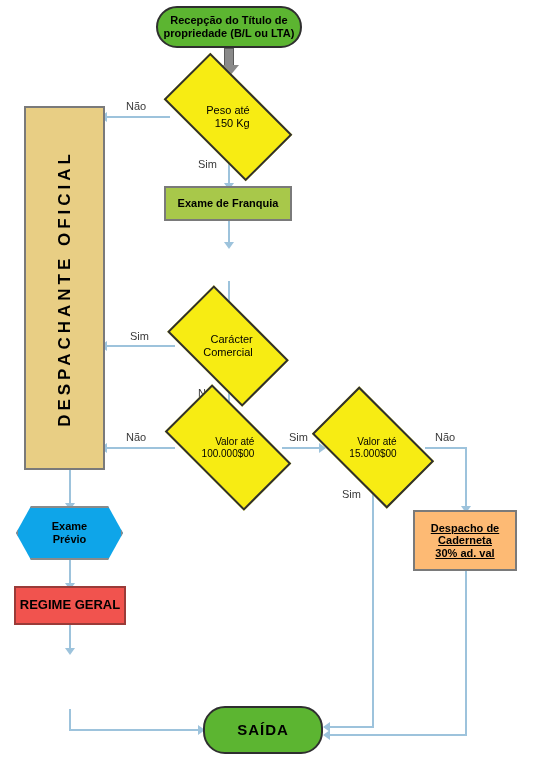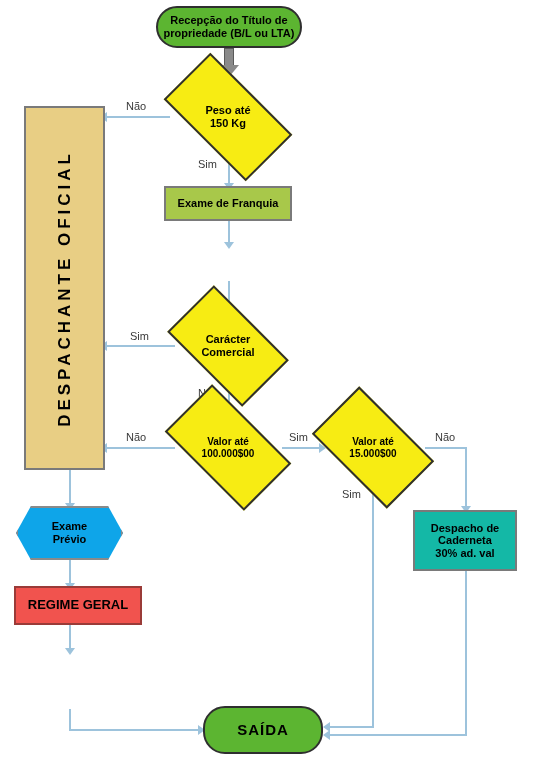--- a/index.html
+++ b/index.html
@@ -43,40 +43,41 @@
 
   
   .box {
     border: 2px solid #7a7a7a;
     color: #000;
     font-weight: bold;
   }
   .box.green  { background: #A8C84A; }
   .box.blue   { background: #ADDCEE; }
   .box.red    { background: #F1534E; border-color: #9a3b38; }
-  .box.gray   { background: #14b8a6; }
+  .box.gray   { background: #fdba74; text-decoration: underline; }
 
   
   .diamond {
     background: transparent;
     border: none;
   }
   .diamond .shape {
     position: absolute;
     inset: 0;
     background: #F7EC13;
     border: 2px solid #2f2f2f;
     transform: rotate(45deg);
     box-sizing: border-box;
   }
   .diamond .lbl {
     position: relative;
     z-index: 2;
-    font-weight: bold;
-    color: #000;
+    font-weight: normal;
+    color: #000;
+    text-align: right;
   }
 
   
   .hexagon {
     background: #0ea5e9;
     border: 2px solid #8a8a8a;
     clip-path: polygon(14% 0%, 86% 0%, 100% 50%, 86% 100%, 14% 100%, 0% 50%);
     color: #000;
     font-weight: bold;
   }
@@ -257,21 +258,21 @@
 
   <div class="node sidebar" style="left:24px; top:106px; width:81px; height:364px;">
     <span class="lbl">DESPACHANTE OFICIAL</span>
   </div>
 
   <div class="node hexagon" style="left:16px; top:506px; width:107px; height:54px; font-size:11px;">
     <span class="lbl">Exame
 Prévio</span>
   </div>
 
-  <div class="node box red" style="left:14px; top:586px; width:128px; height:39px; font-size:13px;">
+  <div class="node box red" style="left:14px; top:586px; width:112px; height:39px; font-size:13px;">
     <span class="lbl">REGIME GERAL</span>
   </div>
 
 
   <div class="node terminator" style="left:203px; top:706px; width:120px; height:48px; font-size:15px; letter-spacing:1px;">
     <span class="lbl">SAÍDA</span>
   </div>
 
 </div>
 

